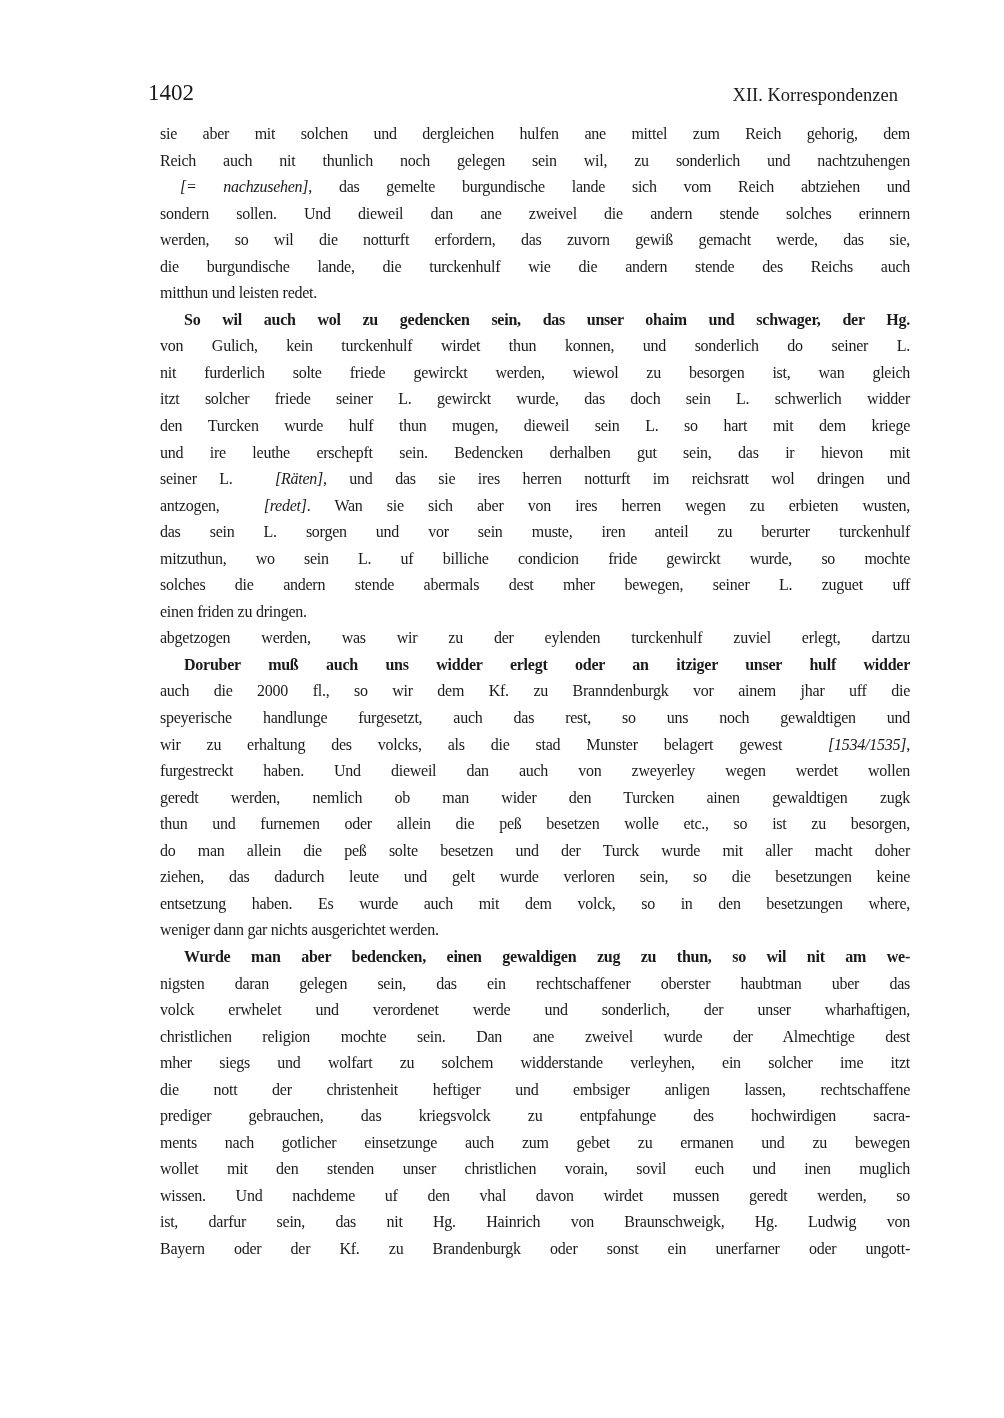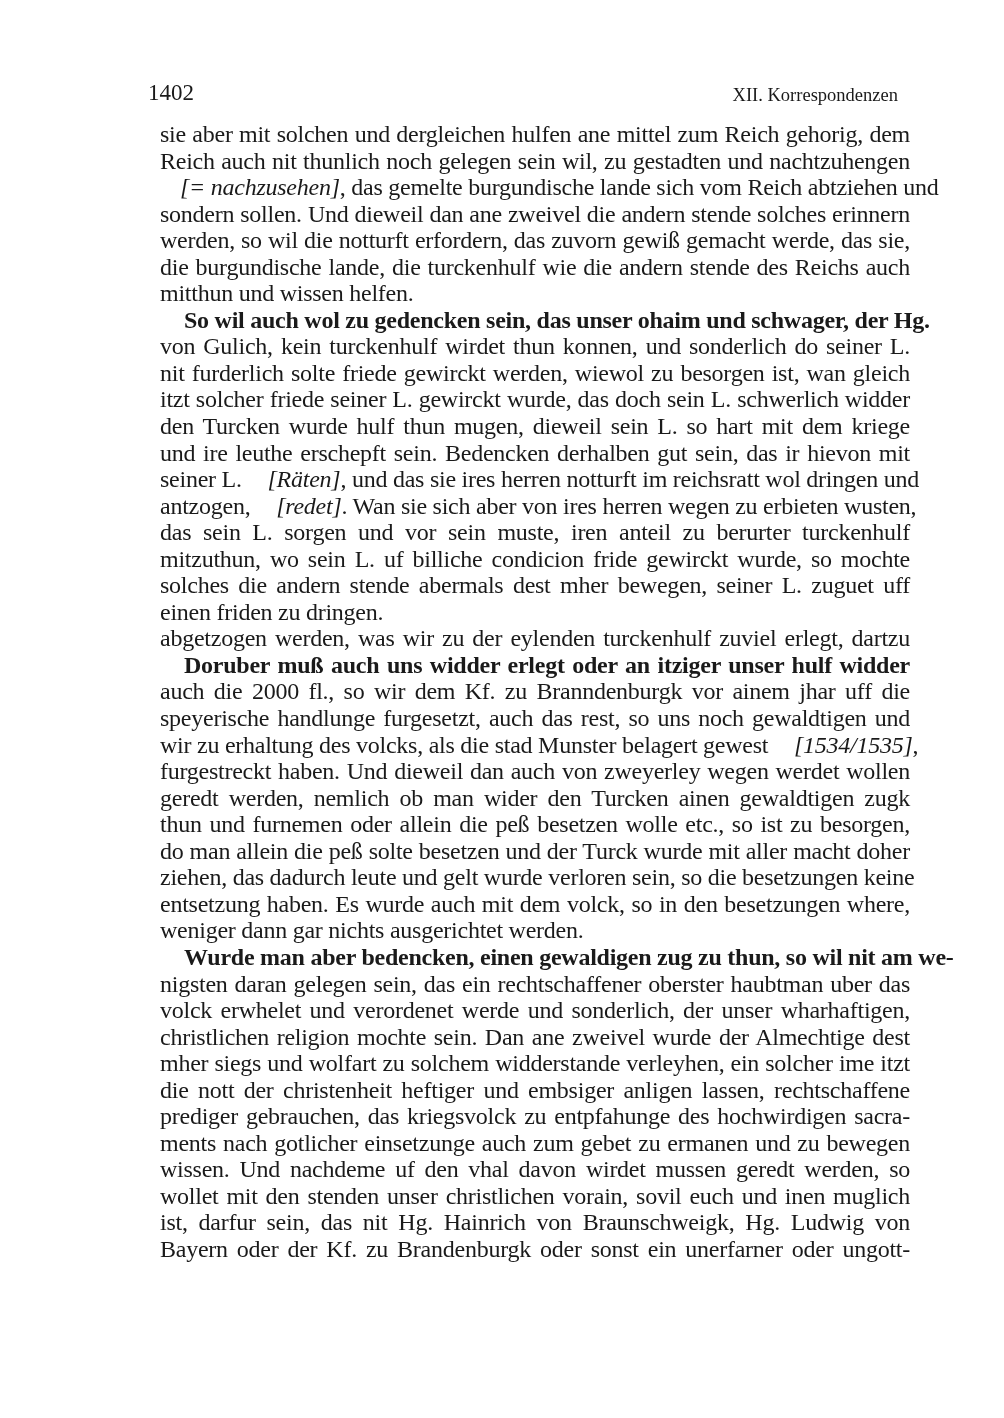--- a/index.html
+++ b/index.html
@@ -42,21 +42,21 @@
     .body-text {
       position: absolute;
       top: 121px;
       left: 160px;
       width: 750px;
     }
     .line {
       display: block;
       height: 26.55px;
       line-height: 26.55px;
-      font-size: 24px;
+      font-size: 16px;
       white-space: nowrap;
       text-align: justify;
       text-align-last: justify;
       letter-spacing: -0.25px;
     }
     .line.last {
       text-align-last: left;
     }
     .line.indent {
       padding-left: 24px;
@@ -71,26 +71,26 @@
 <body>
 
 <div class="header">
   <span class="page-number">1402</span>
   <span class="running-head">XII. Korrespondenzen</span>
 </div>
 
 <div class="body-text" id="body-text">
     <div>
       <span class="line"><span>sie aber mit solchen und dergleichen hulfen ane mittel zum Reich gehorig, dem</span></span>
-      <span class="line"><span>Reich auch nit thunlich noch gelegen sein wil, zu gestadten und nachtzuhengen</span></span>
+      <span class="line"><span>Reich auch nit thunlich noch gelegen sein wil, zu sonderlich und nachtzuhengen</span></span>
       <span class="line"><span class="it">[= nachzusehen]</span><span>, das gemelte burgundische lande sich vom Reich abtziehen und</span></span>
       <span class="line"><span>sondern sollen. Und dieweil dan ane zweivel die andern stende solches erinnern</span></span>
       <span class="line"><span>werden, so wil die notturft erfordern, das zuvorn gewiß gemacht werde, das sie,</span></span>
       <span class="line"><span>die burgundische lande, die turckenhulf wie die andern stende des Reichs auch</span></span>
-      <span class="line last"><span>mitthun und wissen helfen.</span></span>
+      <span class="line last"><span>mitthun und leisten redet.</span></span>
     </div>
     <div>
       <span class="line indent"><span>So wil auch wol zu gedencken sein, das unser ohaim und schwager, der Hg.</span></span>
       <span class="line"><span>von Gulich, kein turckenhulf wirdet thun konnen, und sonderlich do seiner L.</span></span>
       <span class="line"><span>nit furderlich solte friede gewirckt werden, wiewol zu besorgen ist, wan gleich</span></span>
       <span class="line"><span>itzt solcher friede seiner L. gewirckt wurde, das doch sein L. schwerlich widder</span></span>
       <span class="line"><span>den Turcken wurde hulf thun mugen, dieweil sein L. so hart mit dem kriege</span></span>
       <span class="line"><span>und ire leuthe erschepft sein. Bedencken derhalben gut sein, das ir hievon mit</span></span>
       <span class="line"><span>seiner L. </span><span class="it">[Räten]</span><span>, und das sie ires herren notturft im reichsratt wol dringen und</span></span>
       <span class="line"><span>antzogen, </span><span class="it">[redet]</span><span>. Wan sie sich aber von ires herren wegen zu erbieten wusten,</span></span>
@@ -115,18 +115,18 @@
     </div>
     <div>
       <span class="line indent"><span>Wurde man aber bedencken, einen gewaldigen zug zu thun, so wil nit am we-</span></span>
       <span class="line"><span>nigsten daran gelegen sein, das ein rechtschaffener oberster haubtman uber das</span></span>
       <span class="line"><span>volck erwhelet und verordenet werde und sonderlich, der unser wharhaftigen,</span></span>
       <span class="line"><span>christlichen religion mochte sein. Dan ane zweivel wurde der Almechtige dest</span></span>
       <span class="line"><span>mher siegs und wolfart zu solchem widderstande verleyhen, ein solcher ime itzt</span></span>
       <span class="line"><span>die nott der christenheit heftiger und embsiger anligen lassen, rechtschaffene</span></span>
       <span class="line"><span>prediger gebrauchen, das kriegsvolck zu entpfahunge des hochwirdigen sacra-</span></span>
       <span class="line"><span>ments nach gotlicher einsetzunge auch zum gebet zu ermanen und zu bewegen</span></span>
+      <span class="line"><span>wollet mit den stenden unser christlichen vorain, sovil euch und inen muglich</span></span>
       <span class="line"><span>wissen. Und nachdeme uf den vhal davon wirdet mussen geredt werden, so</span></span>
-      <span class="line"><span>wollet mit den stenden unser christlichen vorain, sovil euch und inen muglich</span></span>
       <span class="line"><span>ist, darfur sein, das nit Hg. Hainrich von Braunschweigk, Hg. Ludwig von</span></span>
       <span class="line"><span>Bayern oder der Kf. zu Brandenburgk oder sonst ein unerfarner oder ungott-</span></span>
     </div>
   </div>
 
 </body></html>

